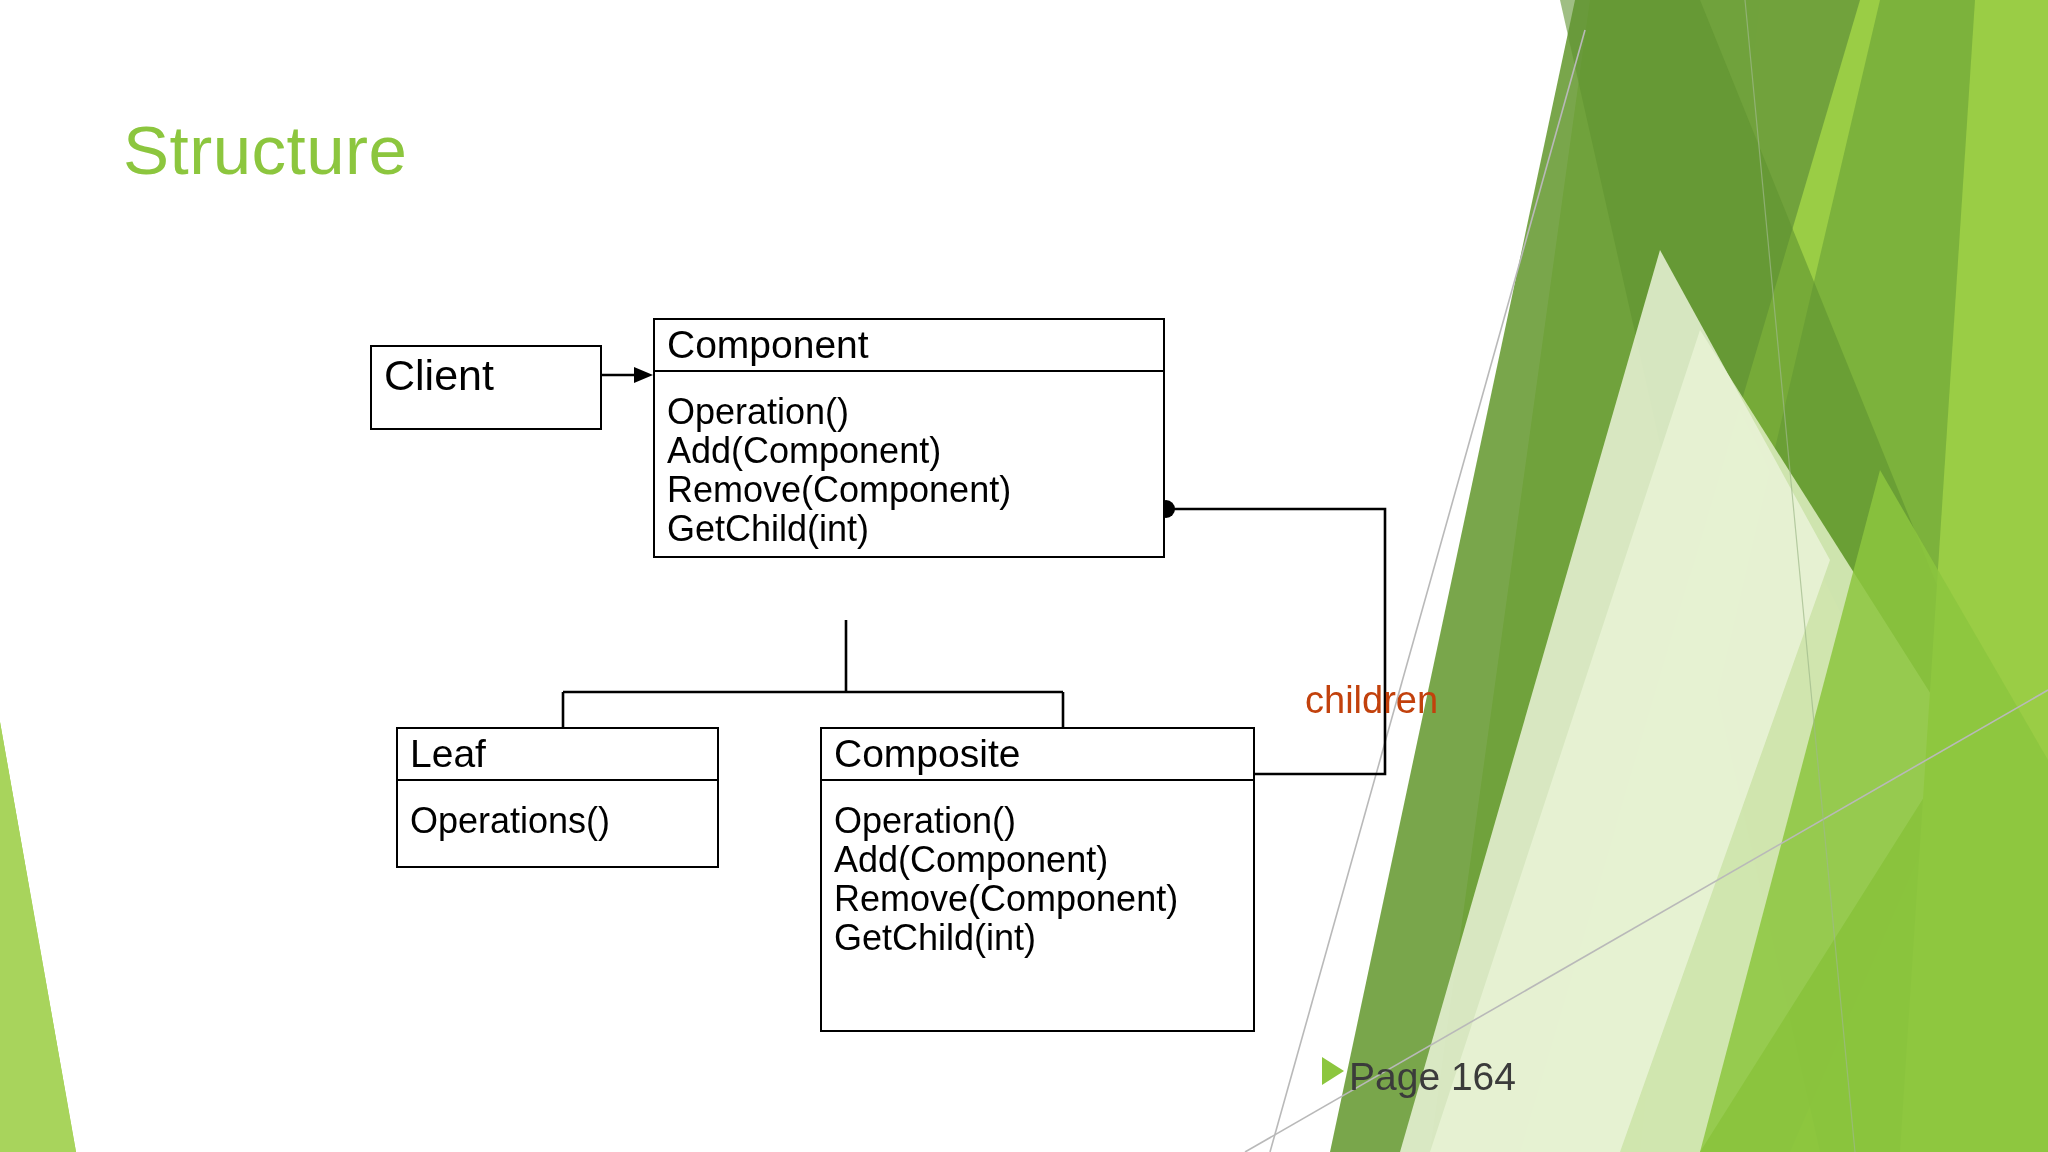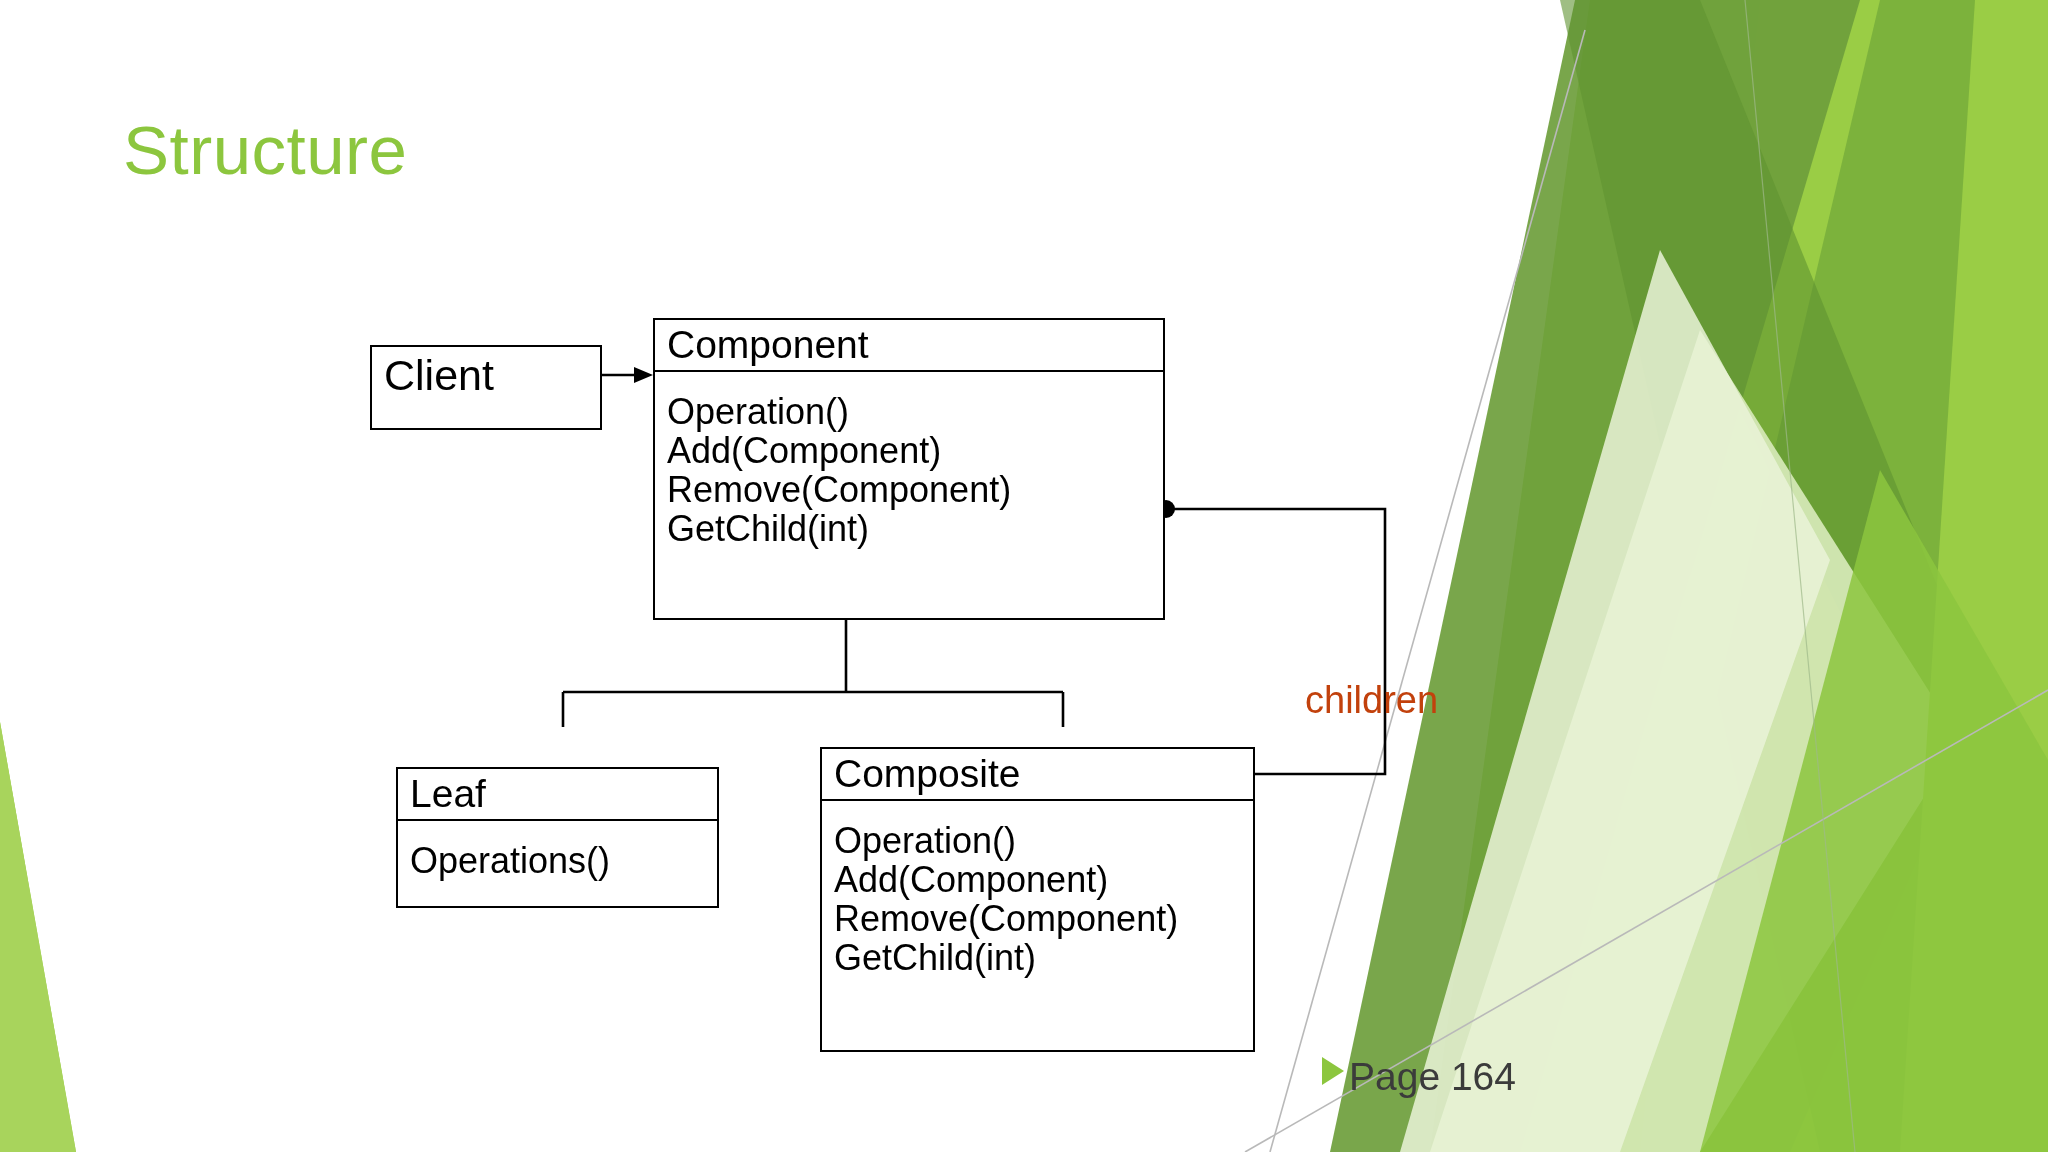--- a/index.html
+++ b/index.html
@@ -73,23 +73,23 @@
     font-size: 36px;
     line-height: 1.09;
     color: #000000;
     white-space: nowrap;
   }
 
   
   #box-client   { left: 370px;  top: 345px;  width: 232px;  height: 85px; }
   #box-client .uml-title { font-size: 43px; padding-top: 4px; }
 
-  #box-component { left: 653px; top: 318px; width: 512px; height: 302px; }
-  #box-leaf      { left: 396px; top: 727px; width: 323px; height: 141px; margin-top: 40px; }
-  #box-composite { left: 820px; top: 727px; width: 435px; height: 305px; margin-top: 20px; }
+  #box-component { left: 653px; top: 318px; width: 512px; height: 240px; }
+  #box-leaf      { left: 396px; top: 727px; width: 323px; height: 141px; }
+  #box-composite { left: 820px; top: 727px; width: 435px; height: 305px; }
 
   
   #children-label {
     position: absolute;
     left: 1305px;
     top: 681px;
     font-size: 38px;
     line-height: 1;
     color: #c2410c;
     white-space: nowrap;

